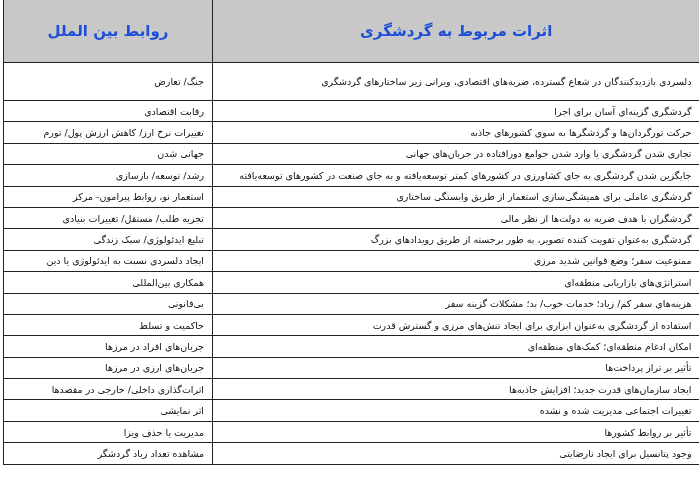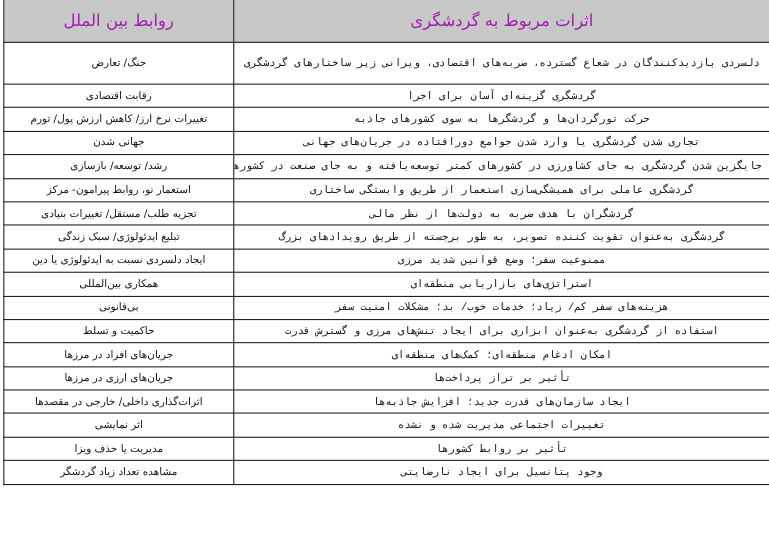--- a/index.html
+++ b/index.html
@@ -1,25 +1,25 @@
 <!DOCTYPE html>
 <html><head>
 <meta charset="utf-8">
 <style>
   html, body { margin:0; padding:0; background:#ffffff; }
   body { width:699px; height:495px; overflow:hidden; font-family:"DejaVu Sans", sans-serif; }
   .table-wrap { position:absolute; left:3px; top:0; width:696px; }
   table { border-collapse:collapse; width:696px; direction:rtl; table-layout:fixed; }
-  th { background:#c8c8c8; height:30px; font-family:"DejaVu Sans", sans-serif; font-weight:normal; font-size:15px; color:#a21caf; border:1.5px solid #222; border-top:none; text-align:center; padding:4px; }
-  td { border:1.5px solid #222; font-size:9.5px; color:#111; text-align:center; padding:0 8px; height:20.4px; white-space:nowrap; overflow:hidden; }
+  th { background:#c8c8c8; height:30px; font-family:"DejaVu Sans", sans-serif; font-weight:bold; font-size:15px; color:#1d4ed8; border:1.5px solid #222; border-top:none; text-align:center; padding:16px; }
+  td { border:1.5px solid #222; font-size:9.5px; color:#111; text-align:right; padding:0 8px; height:20.4px; white-space:nowrap; overflow:hidden; }
   tr.first td { height:37px; }
   col.c-effects { width:487px; }
   col.c-relations { width:209px; }
   th.h-effects { border-right:none; }
-  td.effects { border-right:none;font-family:Liberation Mono, monospace; }
+  td.effects { border-right:none; }
   th.h-relations { border-left:1.5px solid #222; }
 </style>
 </head>
 <body>
 
 <div class="table-wrap">
   <table>
     <colgroup>
       <col class="c-effects">
       <col class="c-relations">
@@ -65,21 +65,21 @@
         </tr>
         <tr>
           <td class="effects">ممنوعیت سفر؛ وضع قوانین شدید مرزی</td>
           <td class="relations">ایجاد دلسردی نسبت به ایدئولوژی یا دین</td>
         </tr>
         <tr>
           <td class="effects">استراتژی‌های بازاریابی منطقه‌ای</td>
           <td class="relations">همکاری بین‌المللی</td>
         </tr>
         <tr>
-          <td class="effects">هزینه‌های سفر کم/ زیاد؛ خدمات خوب/ بد؛ مشکلات امنیت سفر</td>
+          <td class="effects">هزینه‌های سفر کم/ زیاد؛ خدمات خوب/ بد؛ مشکلات گزینه سفر</td>
           <td class="relations">بی‌قانونی</td>
         </tr>
         <tr>
           <td class="effects">استفاده از گردشگری به‌عنوان ابزاری برای ایجاد تنش‌های مرزی و گسترش قدرت</td>
           <td class="relations">حاکمیت و تسلط</td>
         </tr>
         <tr>
           <td class="effects">امکان ادغام منطقه‌ای؛ کمک‌های منطقه‌ای</td>
           <td class="relations">جریان‌های افراد در مرزها</td>
         </tr>

